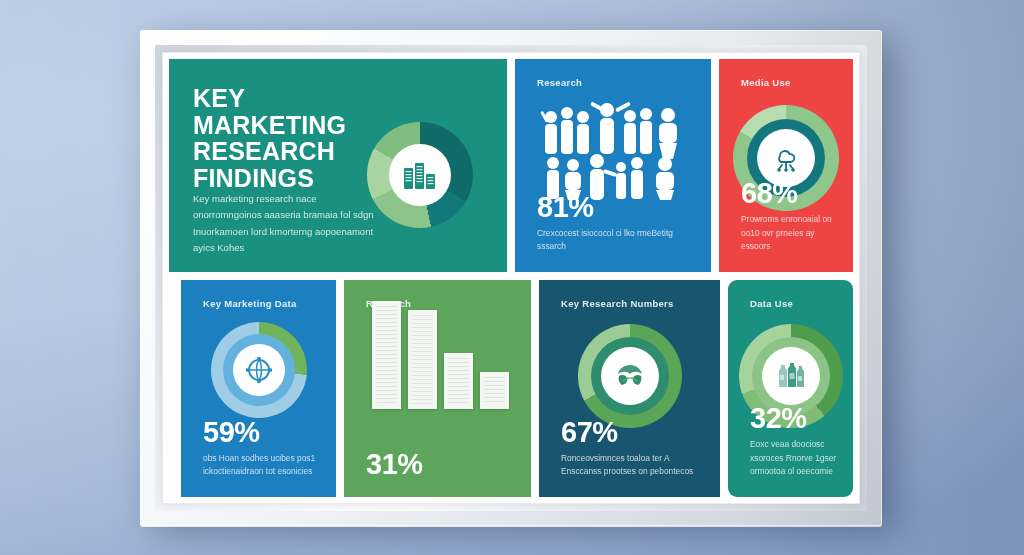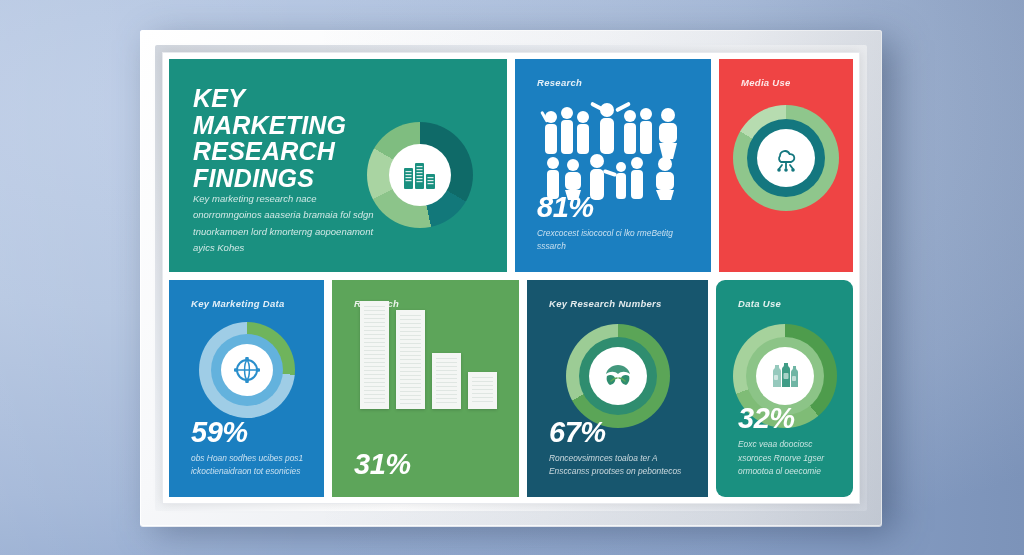--- a/index.html
+++ b/index.html
@@ -51,34 +51,33 @@
     background:#ffffff;
     padding:7px;
     box-shadow:inset 0 0 0 1px #e8eaee, 0 0 10px rgba(0,0,0,0.10);
   }
 
   
   #poster{
     width:100%; height:100%;
     display:flex; flex-direction:column; gap:8px;
     background:#ffffff;
-    font-style:italic;
   }
   .row{ display:flex; gap:8px; }
   .row.top{ flex:0 0 213px; }
   .row.bottom{ flex:1 1 auto; }
 
   .panel{ position:relative; overflow:hidden; }
 
   
   .p-title   { flex:0 0 338px; background:#1a9080; }
   .p-81      { flex:0 0 196px; background:#1b7fc0; }
   .p-68      { flex:1 1 auto;  background:#ef4444; }
 
-  .p-59      { flex:0 0 155px; background:#1b7fc0; }
+  .p-59      { flex:0 0 155px; background:#1b7fc0;margin-left:12px; }
   .p-31      { flex:0 0 187px; background:#5da55a; }
   .p-67      { flex:0 0 181px; background:#17566e; }
   .p-32      { flex:1 1 auto;  background:#1a9080;border-radius:9px; }
 
   
   .title-wrap{ position:absolute; left:24px; top:26px; width:190px; }
   .poster-title{
     color:#ffffff; font-weight:bold; font-size:25px; line-height:1.06;
     letter-spacing:0.2px; text-transform:uppercase;
   }
@@ -298,20 +297,24 @@
                       <path d="M11 21l-3 4"></path>
                       <path d="M19 21l3 4"></path>
                   </g>
                   <circle cx="8" cy="26" r="1.8" fill="#14777f"></circle>
                   <circle cx="15" cy="26" r="1.8" fill="#14777f"></circle>
                   <circle cx="22" cy="26" r="1.8" fill="#14777f"></circle>
                 </svg>
               </div>
             </div>
 
+            <div class="stat">
+              <div class="num">68%</div>
+              <div class="cap">Prowroms enronoaial oo oo10 ovr prneies ay essoors</div>
+            </div>
           </div>
         </div>
 
         <div class="row bottom">
 
           <div class="panel p-59">
             <div class="ph">Key Marketing Data</div>
 
             <div class="ring r59">
               <div class="mid"></div>

